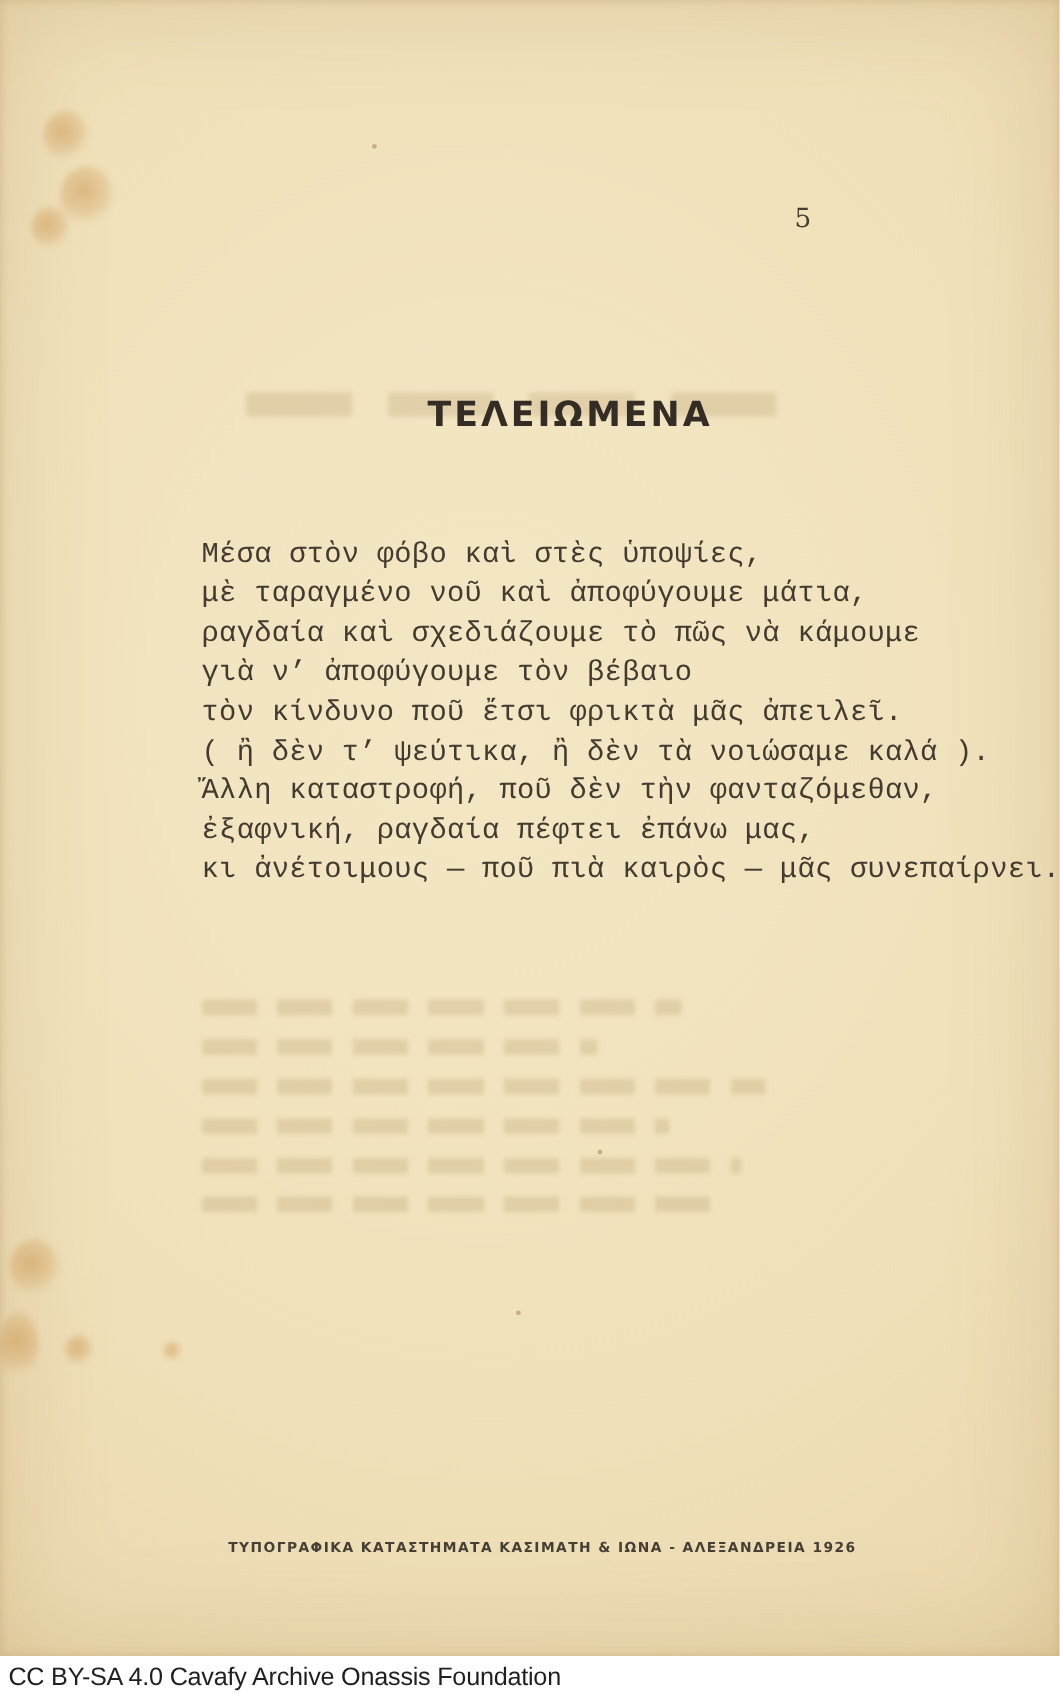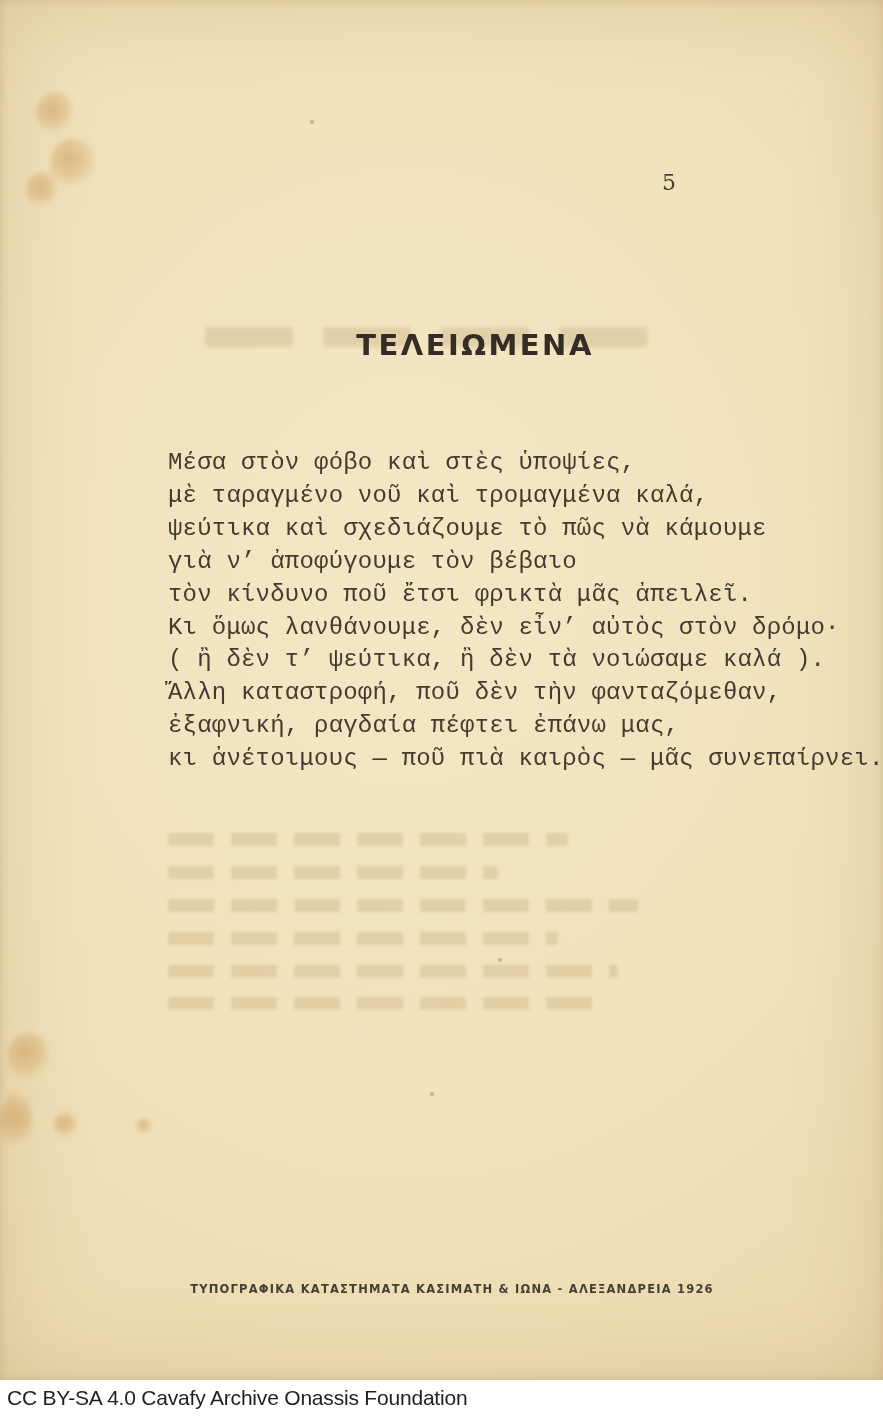--- a/index.html
+++ b/index.html
@@ -121,25 +121,24 @@
   <div class="ghost" style="left:168px; top:932px; width:390px;"></div>
   <div class="ghost" style="left:168px; top:965px; width:450px;"></div>
   <div class="ghost" style="left:168px; top:997px; width:430px;"></div>
 
   <div class="page-number">5</div>
 
   <h1 class="title">ΤΕΛΕΙΩΜΕΝΑ</h1>
 
   <div class="poem">
     <div class="line">Μέσα στὸν φόβο καὶ στὲς ὑποψίες,</div>
-    <div class="line">μὲ ταραγμένο νοῦ καὶ τρομαγμένα καλά,</div>
-    <div class="line">ψεύτικα καὶ σχεδιάζουμε τὸ πῶς νὰ κάμουμε</div>
+    <div class="line">μὲ ταραγμένο νοῦ καὶ ἀποφύγουμε μάτια,</div>
+    <div class="line">ραγδαία καὶ σχεδιάζουμε τὸ πῶς νὰ κάμουμε</div>
     <div class="line">γιὰ ν’ ἀποφύγουμε τὸν βέβαιο</div>
     <div class="line">τὸν κίνδυνο ποῦ ἔτσι φρικτὰ μᾶς ἀπειλεῖ.</div>
-    <div class="line">Κι ὅμως λανθάνουμε, δὲν εἶν’ αὐτὸς στὸν δρόμο·</div>
     <div class="line">( ἢ δὲν τ’ ψεύτικα, ἢ δὲν τὰ νοιώσαμε καλά ).</div>
     <div class="line">Ἄλλη καταστροφή, ποῦ δὲν τὴν φανταζόμεθαν,</div>
     <div class="line">ἐξαφνική, ραγδαία πέφτει ἐπάνω μας,</div>
     <div class="line">κι ἀνέτοιμους — ποῦ πιὰ καιρὸς — μᾶς συνεπαίρνει.</div>
   </div>
 
   <div class="imprint">ΤΥΠΟΓΡΑΦΙΚΑ ΚΑΤΑΣΤΗΜΑΤΑ ΚΑΣΙΜΑΤΗ &amp; ΙΩΝΑ - ΑΛΕΞΑΝΔΡΕΙΑ 1926</div>
 </div>
 
 <div class="license-bar">

